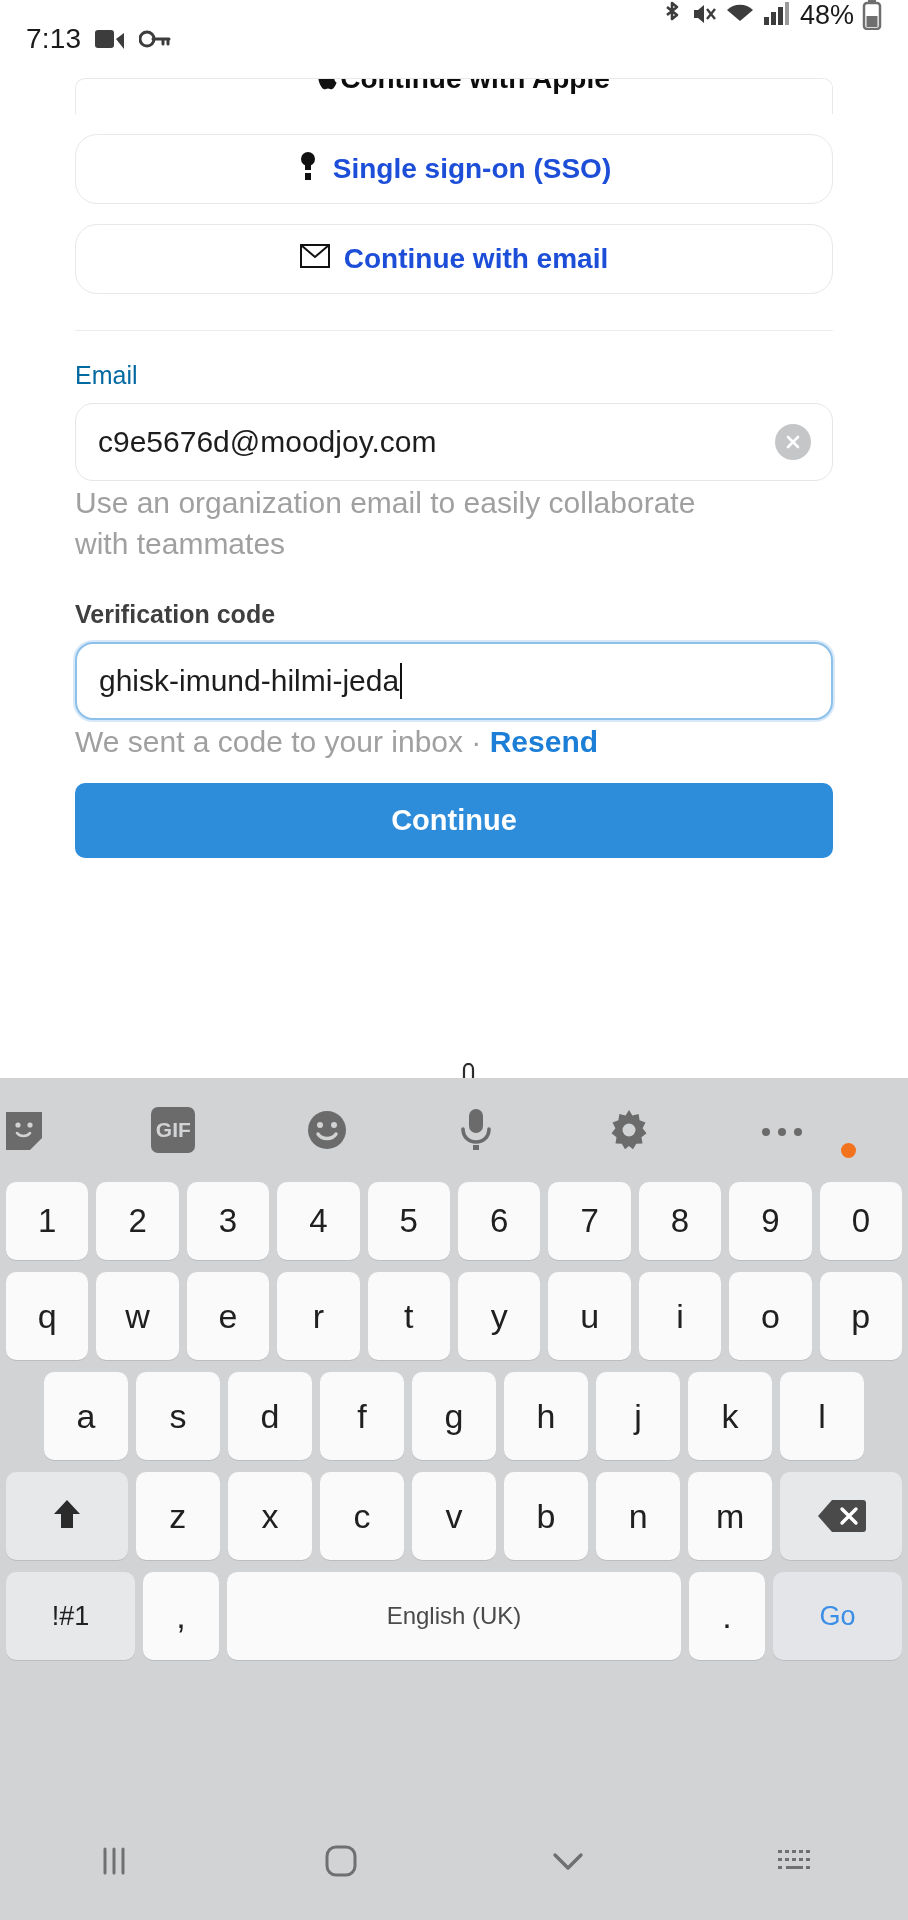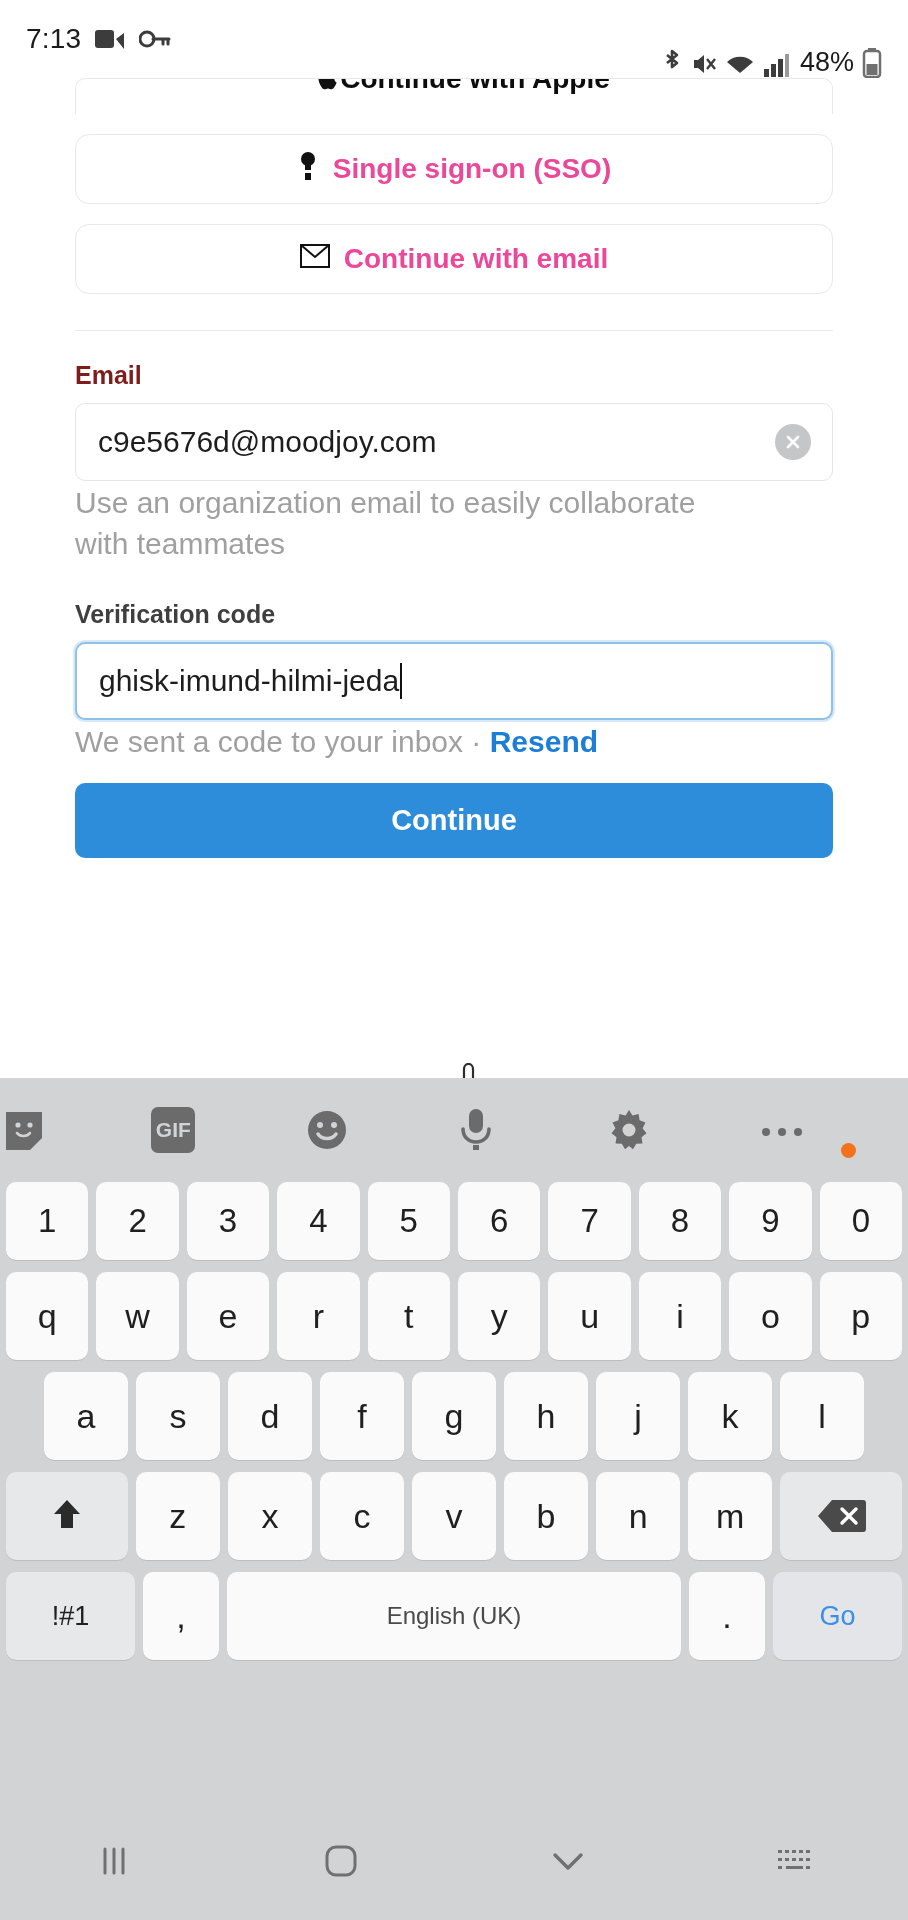--- a/index.html
+++ b/index.html
@@ -17,67 +17,67 @@
     display: flex; align-items: center;
     padding: 12px 26px;
     background: #ffffff;
     position: relative;
   }
   .sb-left { display: flex; align-items: center; gap: 14px; }
   .sb-time { font-size: 28px; color: #1a1a1a; font-weight: 400; letter-spacing: .2px; }
   .sb-icon { display: inline-flex; align-items: center; justify-content: center; color: #3c3c3c; }
   .sb-right {
     position: absolute; right: 26px; top: 0; height: 78px;
-    display: flex; align-items: flex-end; gap: 8px;
+    display: flex; align-items: flex-start; gap: 8px;
   }
   .sb-batt-text { font-size: 27px; color: #1a1a1a; margin-left: 3px; }
 
   
   .content {
     padding: 0 75px;
     background: #fff;
     height: 1000px;
     overflow: hidden;
     position: relative;
   }
   .sso-btn {
     height: 70px;
     border: 1px solid #e8e8e8;
-    border-radius: 14px;
+    border-radius: 22px;
     background: #fff;
     display: flex; align-items: center; justify-content: center;
     gap: 14px;
-    font-size: 28px; font-weight: 700; color: #ec4899;
+    font-size: 28px; font-weight: 700; color: #1d4ed8;
     margin-bottom: 20px;
   }
   .btn-apple-clip {
     height: 36px; overflow: hidden; margin-bottom: 20px;
     border: 1px solid #e8e8e8; border-bottom: none;
     border-radius: 10px 10px 0 0;
     position: relative;
   }
   .btn-apple-clip .inner {
     position: absolute; left: 16px; right: 0; bottom: 0;
     height: 70px;
     display: flex; align-items: center; justify-content: center; gap: 0;
     font-size: 28px; font-weight: 700; color: #0d0d0d;
     background: #fff;
   }
   .divider { height: 1px; background: #ececec; margin: 36px 0 30px 0; }
 
   .field-label {
-    font-size: 25px; color: #7f1d1d; margin-bottom: 13px; font-weight: 700;
+    font-size: 25px; color: #0369a1; margin-bottom: 13px; font-weight: 400;
   }
   .field-label.strong { color: #3f3f3f; font-weight: 700; }
 
   .input-wrap { position: relative; }
   .text-input {
     height: 78px;
     border: 1px solid #e6e6e6;
-    border-radius: 10px;
+    border-radius: 18px;
     background: #fff;
     display: flex; align-items: center;
     padding: 0 70px 0 22px;
     font-size: 30px; color: #1d1d1d;
   }
   .text-input.focused {
     border: 2px solid #8dc1ea;
     box-shadow: 0 0 0 2px rgba(141,193,234,.35);
   }
   .caret {

